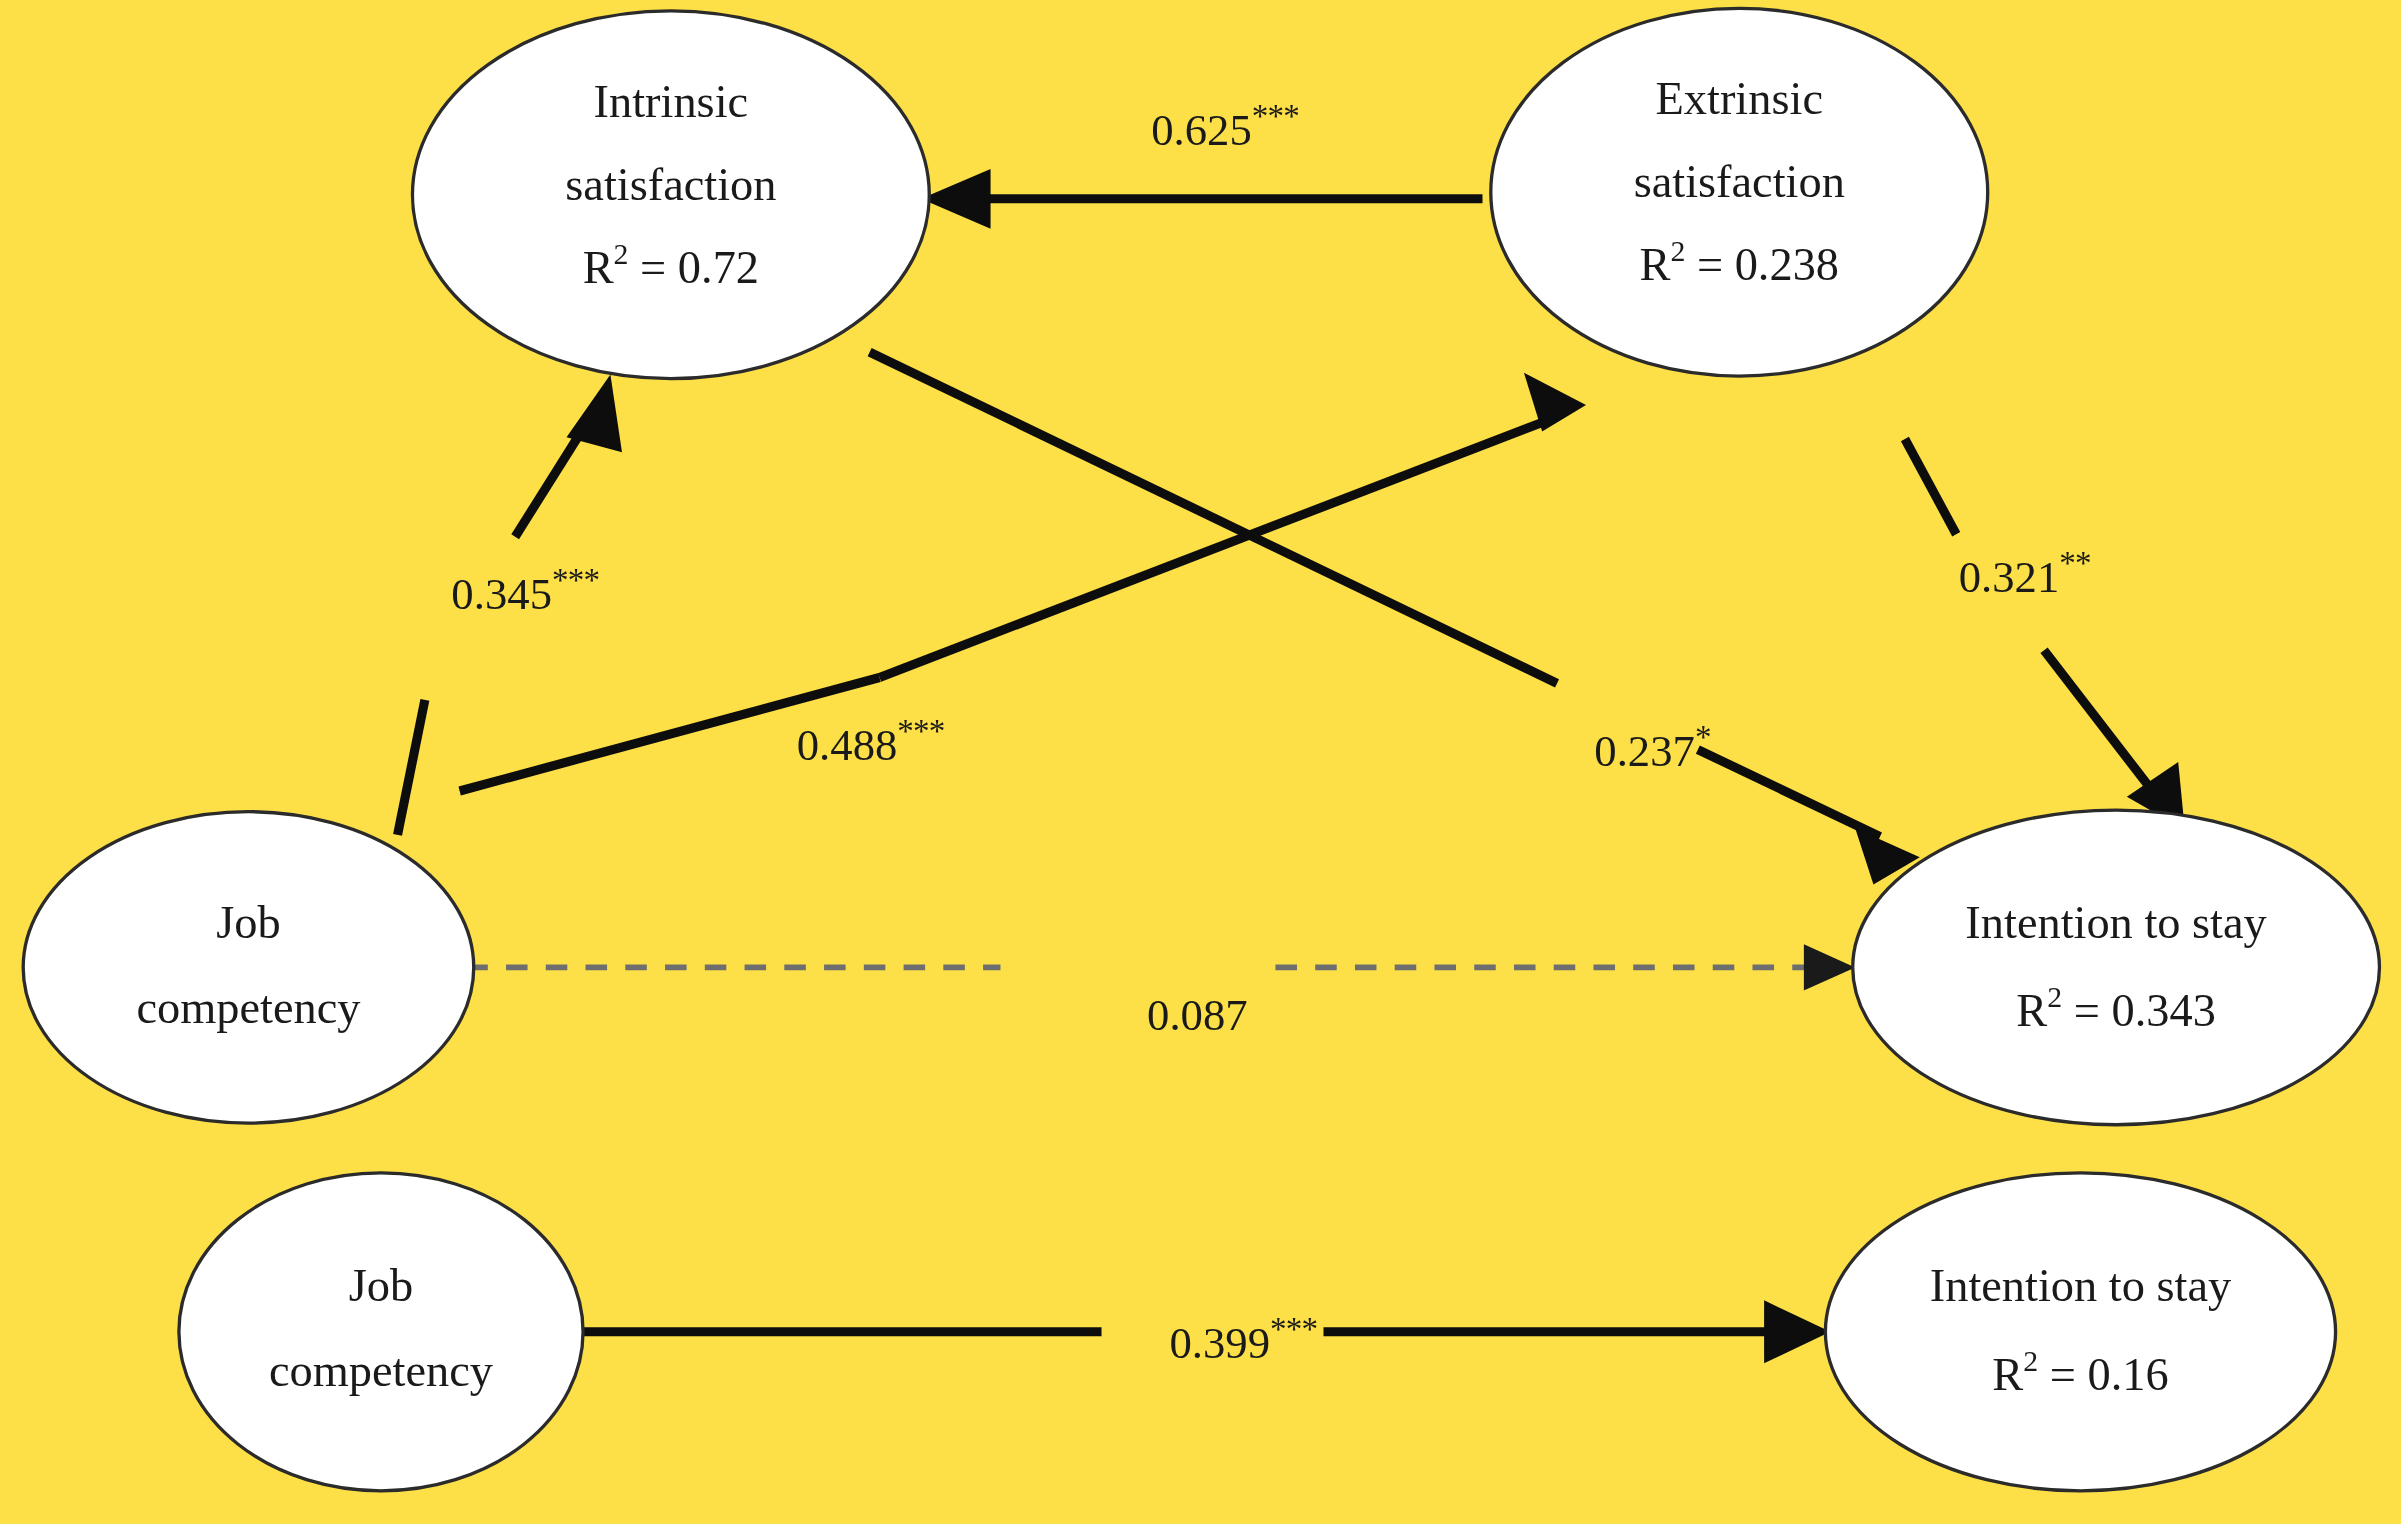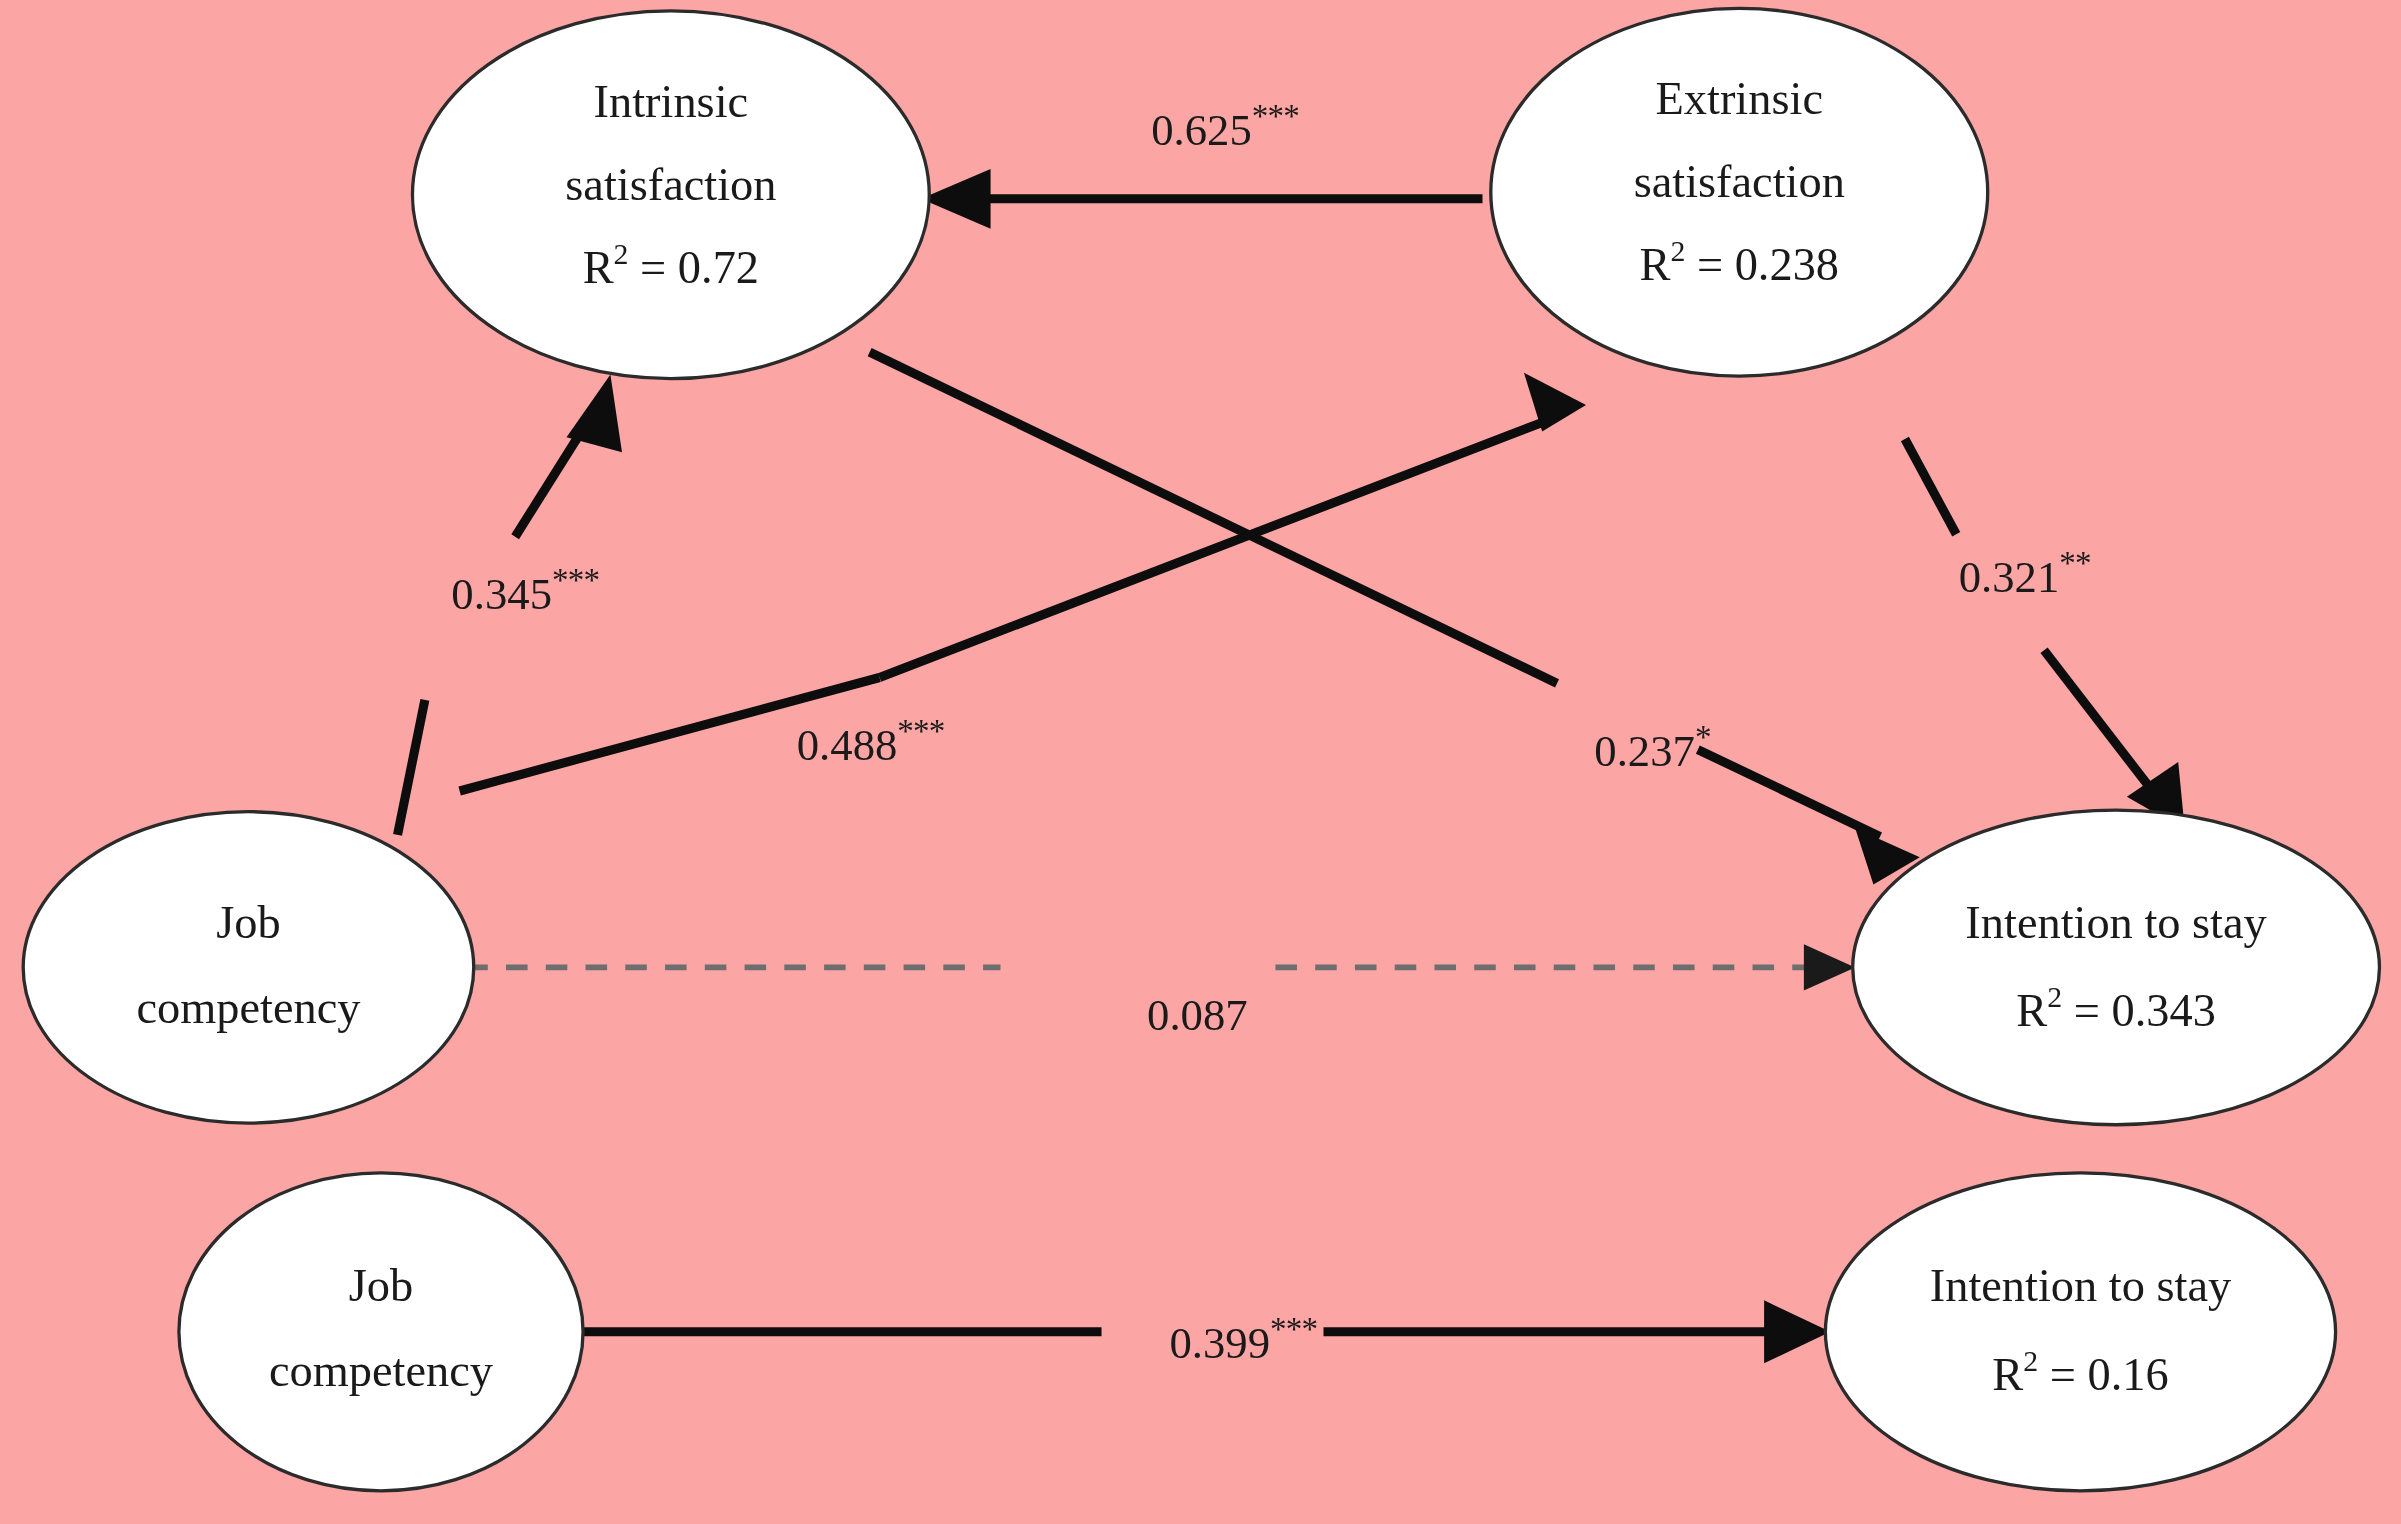--- a/index.html
+++ b/index.html
@@ -10,21 +10,21 @@
   body {
     width: 2401px;
     height: 1524px;
     font-family: "Liberation Serif", "DejaVu Serif", serif;
     overflow: hidden;
   }
   #diagram-root {
     position: relative;
     width: 2401px;
     height: 1524px;
-    background: #fca5a5;
+    background: #fde047;
   }
   svg#path-diagram {
     display: block;
     width: 2401px;
     height: 1524px;
   }
   .node-ellipse {
     fill: #ffffff;
     stroke: #2b2b2b;
     stroke-width: 4;

